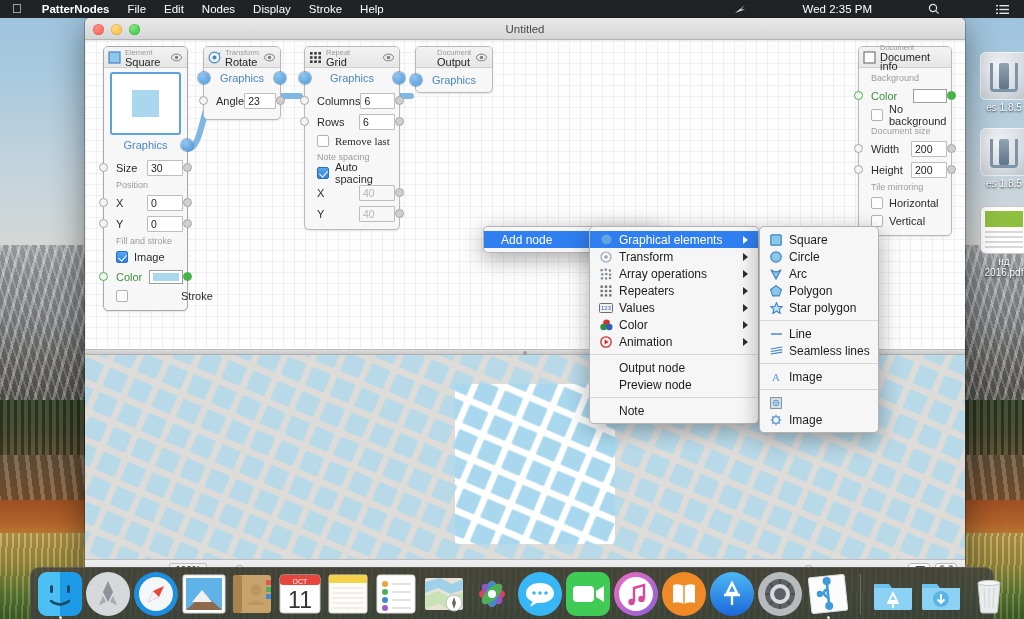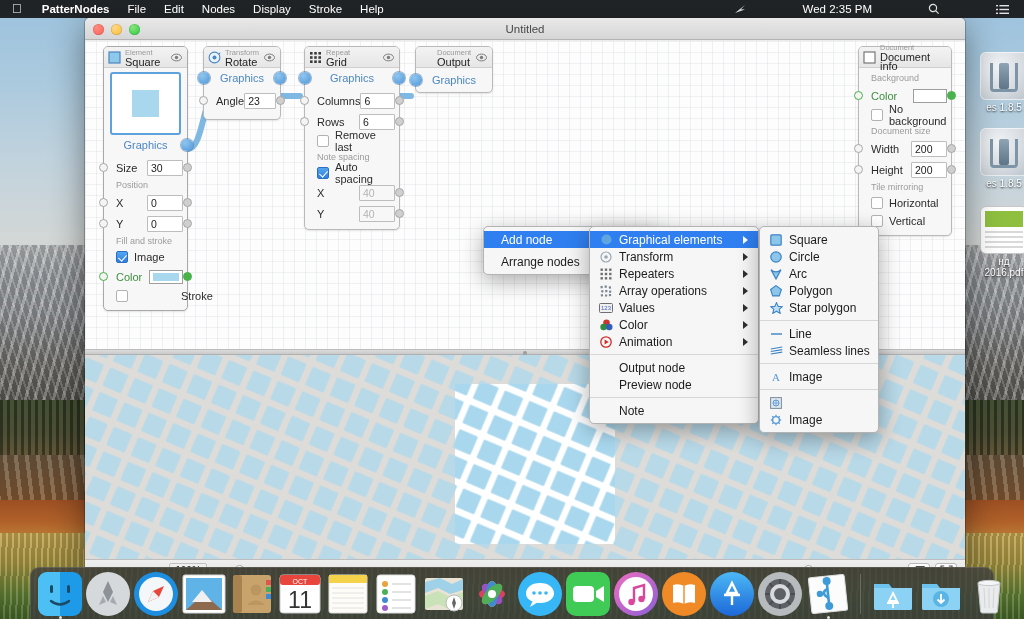--- a/index.html
+++ b/index.html
@@ -533,21 +533,21 @@
           <span class="plabel">Columns</span>
           <div class="pfield">6</div>
           <div class="sock right dot" style="top:6px;"></div>
         </div>
         <div class="prow">
           <div class="sock left" style="top:6px;"></div>
           <span class="plabel">Rows</span>
           <div class="pfield">6</div>
           <div class="sock right dot" style="top:6px;"></div>
         </div>
-        <div class="prow" style="height:18px;">
+        <div class="prow" style="height:18px;font-family:Liberation Serif, serif;">
           <div class="chk"></div>
           <span class="chklab">Remove last</span>
         </div>
         <div class="prow groupl">
           <span class="plabel">Note spacing</span>
         </div>
         <div class="prow" style="height:18px;">
           <div class="chk on"></div>
           <span class="chklab">Auto spacing</span>
         </div>
@@ -690,81 +690,78 @@
         <path d="M1 3.6 V1 H4.2 M8.8 1 H12 V3.6 M12 7.4 V10 H8.8 M4.2 10 H1 V7.4" fill="none" stroke="#4a4a4a" stroke-width="1.2"></path>
       </svg>
     </div>
   </div>
 
   <div class="ctxmenu" style="left:398px; top:208px; width:178px;">
     <div class="ctxrow hl">
       <span class="clabel" style="padding-left:8px;">Add node</span>
       <span class="arrow"></span>
     </div>
-    <div class="ctxrow" style="margin-top:5px;">
-      <span class="clabel" style="padding-left:8px;">Arrange nodes</span>
-    </div>
   </div>
 
   <div class="ctxmenu" style="left:504px; top:208px; width:170px;">
     <div class="ctxrow hl">
       <span class="cicon">
         <svg width="11" height="11" viewBox="0 0 11 11">
             <circle cx="5.5" cy="5.5" r="5" fill="#5fa6e0"></circle>
           </svg>
       </span>
       <span class="clabel">Graphical elements</span>
       <span class="arrow"></span>
     </div>
     <div class="ctxrow">
       <span class="cicon">
         <svg width="12" height="12" viewBox="0 0 12 12">
             <circle cx="6" cy="6" r="5" fill="none" stroke="#9aa7b3" stroke-width="1.2"></circle>
             <circle cx="6" cy="6" r="1.8" fill="#9aa7b3"></circle>
           </svg>
       </span>
       <span class="clabel">Transform</span>
+      <span class="arrow"></span>
+    </div>
+    <div class="ctxrow">
+      <span class="cicon">
+        <svg width="12" height="12" viewBox="0 0 12 12">
+            <g fill="#7b8894">
+              <rect x="0.5" y="1" width="2.2" height="2.2" transform="rotate(-12 1.6 2)"></rect>
+              <rect x="4.6" y="0.5" width="2.2" height="2.2" transform="rotate(14 5.7 1.6)"></rect>
+              <rect x="8.8" y="1.4" width="2.2" height="2.2" transform="rotate(-8 9.9 2.5)"></rect>
+              <rect x="1.2" y="5.2" width="2.2" height="2.2" transform="rotate(18 2.3 6.3)"></rect>
+              <rect x="5.2" y="5" width="2.2" height="2.2" transform="rotate(-16 6.3 6.1)"></rect>
+              <rect x="9" y="5.6" width="2.2" height="2.2" transform="rotate(10 10.1 6.7)"></rect>
+              <rect x="0.8" y="9.2" width="2.2" height="2.2" transform="rotate(-10 1.9 10.3)"></rect>
+              <rect x="5" y="9.4" width="2.2" height="2.2" transform="rotate(16 6.1 10.5)"></rect>
+              <rect x="8.9" y="9" width="2.2" height="2.2" transform="rotate(-6 10 10.1)"></rect>
+            </g>
+          </svg>
+      </span>
+      <span class="clabel">Array operations</span>
       <span class="arrow"></span>
     </div>
     <div class="ctxrow">
       <span class="cicon">
         <svg width="12" height="12" viewBox="0 0 12 12">
             <g fill="#6f6f6f">
               <rect x="0.5" y="0.5" width="2.4" height="2.4"></rect>
               <rect x="4.8" y="0.5" width="2.4" height="2.4"></rect>
               <rect x="9.1" y="0.5" width="2.4" height="2.4"></rect>
               <rect x="0.5" y="4.8" width="2.4" height="2.4"></rect>
               <rect x="4.8" y="4.8" width="2.4" height="2.4"></rect>
               <rect x="9.1" y="4.8" width="2.4" height="2.4"></rect>
               <rect x="0.5" y="9.1" width="2.4" height="2.4"></rect>
               <rect x="4.8" y="9.1" width="2.4" height="2.4"></rect>
               <rect x="9.1" y="9.1" width="2.4" height="2.4"></rect>
             </g>
           </svg>
       </span>
       <span class="clabel">Repeaters</span>
-      <span class="arrow"></span>
-    </div>
-    <div class="ctxrow">
-      <span class="cicon">
-        <svg width="12" height="12" viewBox="0 0 12 12">
-            <g fill="#7b8894">
-              <rect x="0.5" y="1" width="2.2" height="2.2" transform="rotate(-12 1.6 2)"></rect>
-              <rect x="4.6" y="0.5" width="2.2" height="2.2" transform="rotate(14 5.7 1.6)"></rect>
-              <rect x="8.8" y="1.4" width="2.2" height="2.2" transform="rotate(-8 9.9 2.5)"></rect>
-              <rect x="1.2" y="5.2" width="2.2" height="2.2" transform="rotate(18 2.3 6.3)"></rect>
-              <rect x="5.2" y="5" width="2.2" height="2.2" transform="rotate(-16 6.3 6.1)"></rect>
-              <rect x="9" y="5.6" width="2.2" height="2.2" transform="rotate(10 10.1 6.7)"></rect>
-              <rect x="0.8" y="9.2" width="2.2" height="2.2" transform="rotate(-10 1.9 10.3)"></rect>
-              <rect x="5" y="9.4" width="2.2" height="2.2" transform="rotate(16 6.1 10.5)"></rect>
-              <rect x="8.9" y="9" width="2.2" height="2.2" transform="rotate(-6 10 10.1)"></rect>
-            </g>
-          </svg>
-      </span>
-      <span class="clabel">Array operations</span>
       <span class="arrow"></span>
     </div>
     <div class="ctxrow">
       <span class="cicon">
         <svg width="14" height="10" viewBox="0 0 14 10">
             <rect x="0.5" y="0.5" width="13" height="9" rx="1" fill="#f0f0f0" stroke="#6f6f6f" stroke-width="1"></rect>
             <text x="7" y="7.4" font-size="6" font-family="Liberation Sans, sans-serif" fill="#4169b8" text-anchor="middle">123</text>
           </svg>
       </span>
       <span class="clabel">Values</span>

